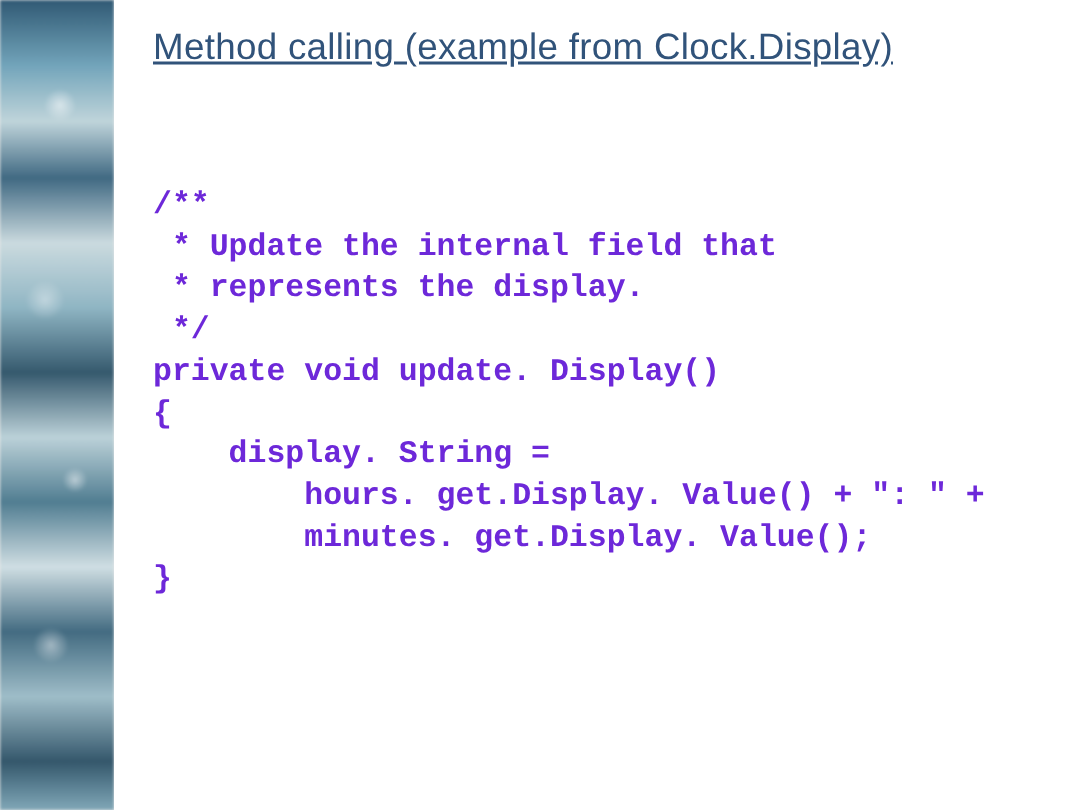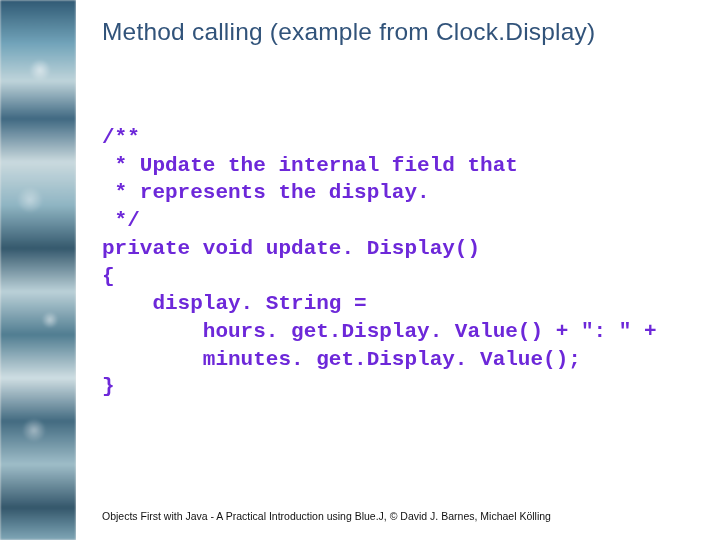--- a/index.html
+++ b/index.html
@@ -43,20 +43,21 @@
     padding: 18px 26px 14px 26px;
   }
   .title {
     font-family: Verdana, Geneva, sans-serif;
     color: #31537a;
     font-size: 24.5px;
     font-weight: 400;
     letter-spacing: 0.2px;
     margin-bottom: 78px;
     white-space: nowrap;
+    text-decoration: underline;
   }
   .code {
     font-family: "Courier New", Courier, monospace;
     font-size: 21px;
     line-height: 1.32;
     font-weight: bold;
     color: #6d28d9;
     white-space: pre;
   }
   .footer {
@@ -80,14 +81,13 @@
 <span> * Update the internal field that</span>
 <span> * represents the display.</span>
 <span> */</span>
 <span>private void update. Display()</span>
 <span>{</span>
 <span>    display. String =</span>
 <span>        hours. get.Display. Value() + ": " +</span>
 <span>        minutes. get.Display. Value();</span>
 <span>}</span></pre>
 
-  <div class="footer">Objects First with Java - A  Practical Introduction using Blue.J, © David J. Barnes, Michael Kölling</div>
 </div>
 
 </body></html>

